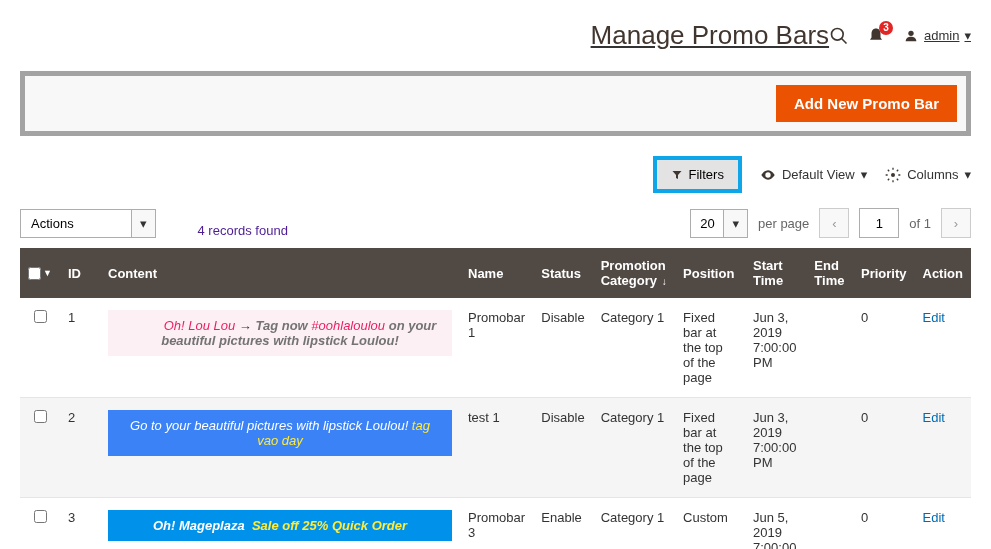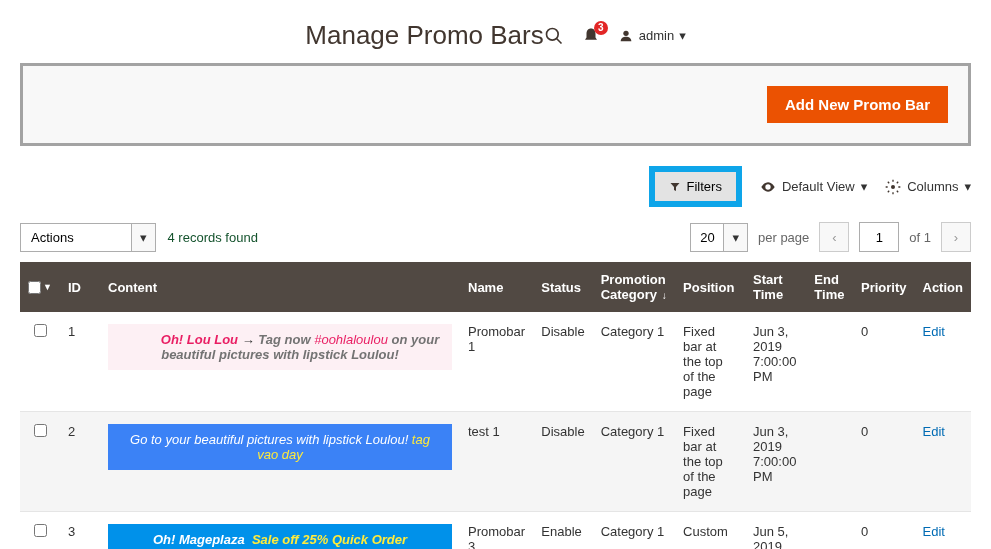--- a/index.html
+++ b/index.html
@@ -1,56 +1,56 @@
 <!DOCTYPE html>
 <html><head>
 <meta charset="utf-8">
 <style>
 * { box-sizing: border-box; margin: 0; padding: 0; }
 body { font-family: 'Helvetica Neue', Arial, sans-serif; font-size: 13px; color: #333; background: #fff; }
 .container { padding: 20px; }
-.header-row { display: flex; justify-content: center; align-items: center; margin-bottom: 12px; }
+.header-row { display: flex; justify-content: flex-end; align-items: center; margin-bottom: 20px; text-decoration: underline; }
 h1 { font-size: 26px; font-weight: 400; color: #41362f; }
 .header-icons { display: flex; align-items: center; gap: 18px; }
 .icon-btn { cursor: pointer; display: flex; align-items: center; gap: 5px; }
 .badge { position: relative; }
 .badge-count { position: absolute; top: -6px; right: -8px; background: #e22626; color: #fff; font-size: 10px; border-radius: 50%; width: 14px; height: 14px; display: flex; align-items: center; justify-content: center; font-weight: bold; }
 .admin-label { font-size: 13px; }
-.action-bar { background: #f8f8f8; border: 3px solid #a3a3a3; padding: 20px; display: flex; justify-content: flex-end; margin-bottom: 20px; }
+.action-bar { background: #f8f8f8; border: 5px solid #a3a3a3; padding: 9px; display: flex; justify-content: flex-end; margin-bottom: 20px; }
 .btn-primary { background: #eb5202; color: #fff; border: none; padding: 10px 18px; font-size: 15px; font-weight: 600; cursor: pointer; }
 .toolbar-row { display: flex; justify-content: flex-end; gap: 18px; margin-bottom: 15px; align-items: center; }
-.filters-btn { background: #e3e3e3; border: 6px solid #0ea5e9; padding: 7px 14px; cursor: pointer; display: flex; align-items: center; gap: 6px; font-size: 13px; }
+.filters-btn { background: #e3e3e3; border: 4px solid #0ea5e9; padding: 7px 14px; cursor: pointer; display: flex; align-items: center; gap: 6px; font-size: 13px; }
 .toolbar-item { display: flex; gap: 6px; cursor: pointer; font-size: 13px; }
 .grid-controls { display: flex; justify-content: space-between; align-items: center; margin-bottom: 10px; }
 .actions-select { border: 1px solid #adadad; background: #fff; display: flex; align-items: center; }
 .actions-select select { border: none; padding: 6px 10px; font-size: 13px; background: transparent; appearance: none; width: 110px; }
 .actions-select .arrow-box { border-left: 1px solid #adadad; padding: 6px 8px; background: #f8f8f8; }
-.records-found { margin-left: 12px; font-size: 13px; color: #14532d; }
-.left-controls { display: flex; align-items: center; }
+.records-found { margin-left: 42px; font-size: 13px; color: #4c1d95; }
+.left-controls { display: flex; align-items: flex-end; }
 .pager { display: flex; align-items: center; gap: 10px; }
 .per-page-box { display: flex; border: 1px solid #adadad; }
 .per-page-box input { border: none; width: 32px; text-align: center; padding: 6px 4px; font-size: 13px; }
 .per-page-box .arrow-box { border-left: 1px solid #adadad; padding: 6px 8px; background: #f8f8f8; cursor: pointer; }
 .per-page-label { font-size: 13px; color: #666; }
 .pager-btn { border: 1px solid #ccc; background: #f8f8f8; width: 30px; height: 30px; display: flex; align-items: center; justify-content: center; cursor: pointer; color: #999; }
 .page-num { border: 1px solid #adadad; width: 40px; height: 30px; text-align: center; font-size: 13px; }
 .of-text { font-size: 13px; color: #666; }
 table { width: 100%; border-collapse: collapse; }
 thead { background: #514943; color: #fff; }
 th { padding: 10px 8px; text-align: left; font-weight: 600; font-size: 13px; position: relative; }
 th .sort-arrow { font-size: 10px; margin-left: 2px; }
 tbody tr:nth-child(even) { background: #f5f5f5; }
 td { padding: 12px 8px; vertical-align: top; font-size: 13px; border-bottom: 1px solid #e5e5e5; }
 .checkbox-cell { width: 40px; text-align: center; }
 .id-cell { width: 40px; }
 .content-cell { width: 360px; }
 .edit-link { color: #006bb4; cursor: pointer; margin-top: 6px; }
 .promo-banner { padding: 8px 10px; text-align: center; font-style: italic; }
 .promo1 { background: #fdf0f4; }
-.promo1 .brand { color: #e91e63; font-weight: bold; font-style: italic; margin-left: 40px; }
+.promo1 .brand { color: #e91e63; font-weight: normal; font-style: italic; margin-left: 40px; }
 .promo1 .arrow { color: #333; }
 .promo1 .hashtag { color: #e91e63; font-style: italic; }
 .promo1 .text { color: #737373; font-weight: bold; font-style: italic; }
 .promo2 { background: #3b82f6; color: #fff; font-weight: normal; }
 .promo2 .tag { color: #ffeb3b; }
 .promo3 { background: #0091ea; color: #fff; font-weight: bold; }
 .promo3 .brand { color: #fff; }
 .promo3 .sale { color: #ffeb3b; font-style: italic; }
 .th-checkbox { display: flex; align-items: center; gap: 2px; }
 .th-checkbox input { margin: 0; }

